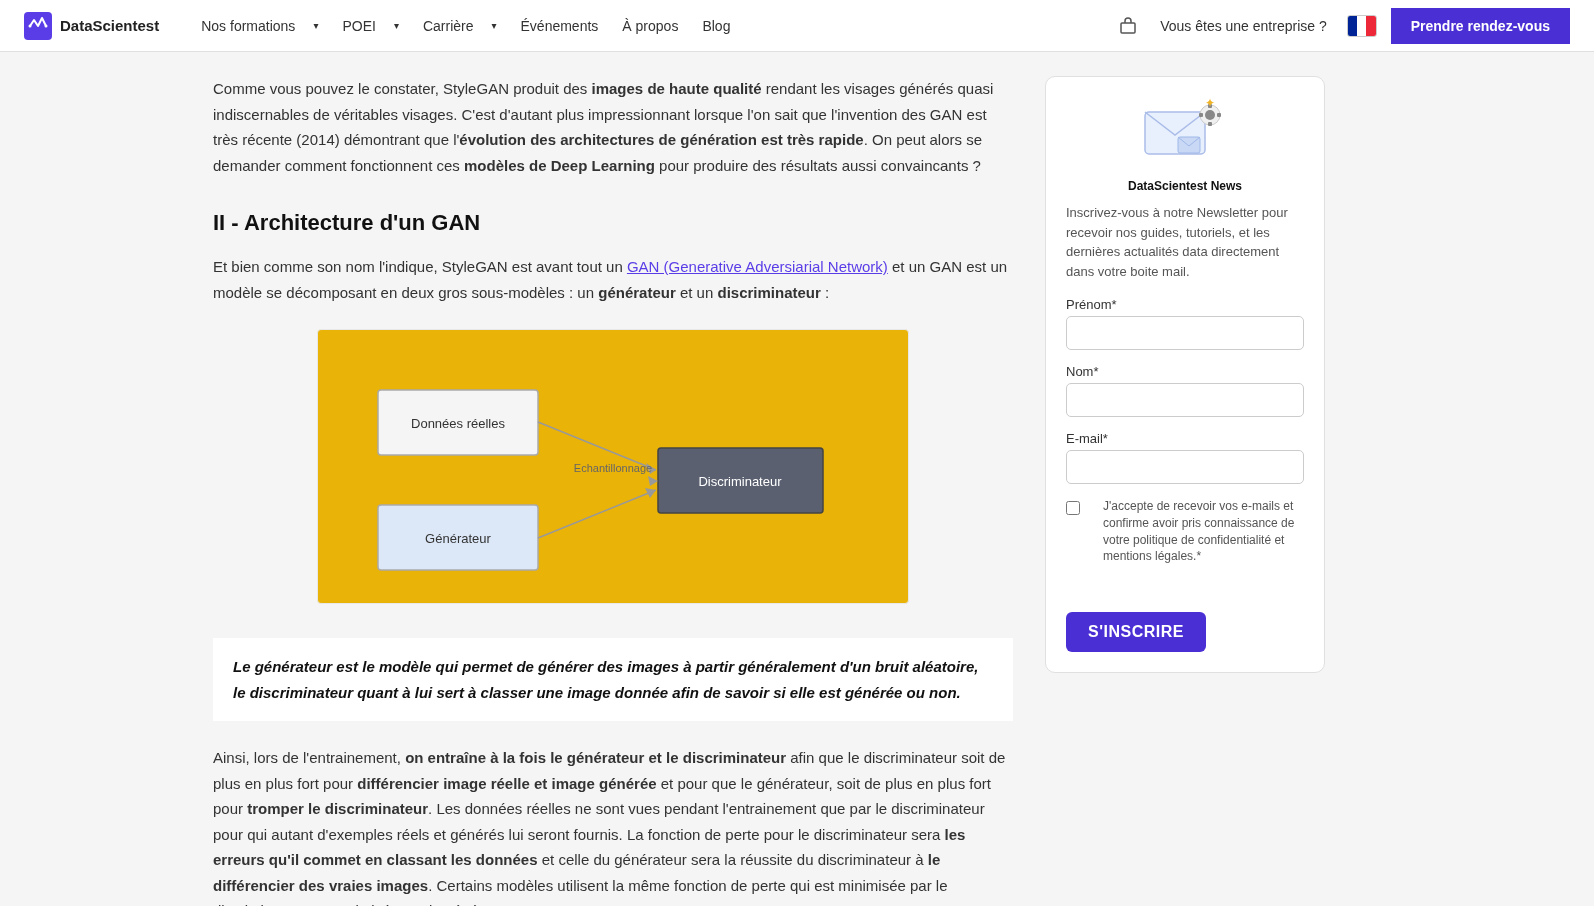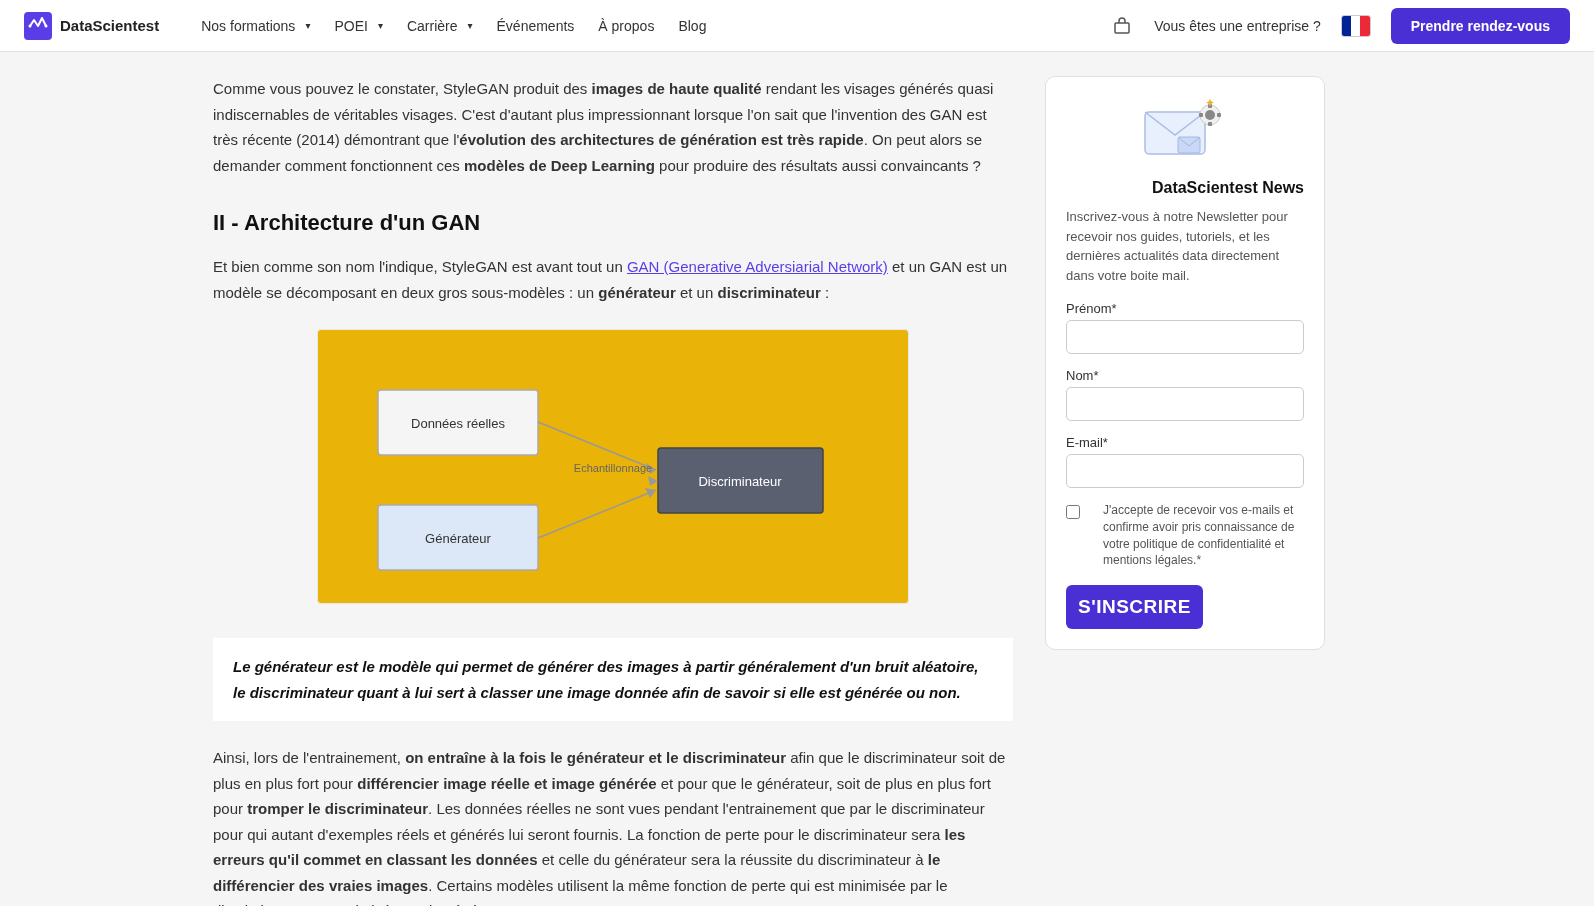--- a/index.html
+++ b/index.html
@@ -14,33 +14,33 @@
     }
     .navbar-logo {
       display: flex; align-items: center; gap: 8px; margin-right: 32px;
       font-weight: 700; font-size: 15px; color: #222; text-decoration: none;
     }
     .logo-icon { width: 28px; height: 28px; }
     .navbar-nav {
       display: flex; align-items: center; gap: 4px; flex: 1;
     }
     .nav-item {
-      display: flex; align-items: center; gap: 8px;
+      display: flex; align-items: center; gap: 16px;
       padding: 6px 10px; border-radius: 4px; cursor: pointer;
       font-size: 14px; color: #333; font-weight: 500;
       white-space: nowrap;
     }
     .nav-enterprise {
       display: flex; align-items: center; gap: 23px;
       font-size: 14px; color: #333; cursor: pointer; padding: 6px 10px;
     }
     .cta-btn {
       background: #4a2fd4; color: #fff; border: none;
-      padding: 10px 20px; border-radius: 6px; font-size: 14px;
-      font-weight: 600; cursor: pointer; white-space: nowrap; margin-left: 20px;
+      padding: 10px 20px; border-radius: 0; font-size: 14px;
+      font-weight: 600; cursor: pointer; white-space: nowrap; margin-left: 14px;
     }
 
     
     .page-wrapper {
       margin-top: 52px; display: flex; max-width: 1200px;
       margin-left: auto; margin-right: auto; padding: 0 16px;
       gap: 32px;
     }
 
     
@@ -93,22 +93,22 @@
     }
     .newsletter-card {
       background: #fff; border-radius: 10px;
       border: 1px solid #e0e0e0; padding: 20px;
       position: sticky; top: 68px;
     }
     .newsletter-icon-wrapper {
       display: flex; justify-content: center; margin-bottom: 12px;
     }
     .newsletter-title {
-      font-size: 16px; font-weight: 700; color: #111;
-      margin-bottom: 10px; text-align: right;
+      font-size: 12px; font-weight: 700; color: #111;
+      margin-bottom: 10px; text-align: center;
     }
     .newsletter-desc {
       font-size: 13px; color: #555; line-height: 1.5; margin-bottom: 16px;
     }
     .form-group { margin-bottom: 14px; }
     .form-label {
       font-size: 13px; color: #333; margin-bottom: 4px; display: block;
     }
     .form-input {
       width: 100%; border: 1.5px solid #ccc; border-radius: 5px;
@@ -116,22 +116,22 @@
     }
     .checkbox-row {
       display: flex; align-items: flex-start; gap: 23px; margin-bottom: 16px;
     }
     .checkbox-row input[type="checkbox"] {
       margin-top: 3px; flex-shrink: 0; width: 14px; height: 14px;
     }
     .checkbox-label { font-size: 12px; color: #555; line-height: 1.4; }
     .subscribe-btn {
       background: #4a2fd4; color: #fff; border: none;
-      padding: 11px 12px; border-radius: 6px; font-size: 19px;
-      font-weight: 700; cursor: pointer; letter-spacing: 0.5px;
+      padding: 11px 22px; border-radius: 6px; font-size: 16px;
+      font-weight: 700; cursor: pointer; letter-spacing: 0.5px; margin-top: 31px;
     }
 
     .chevron { font-size: 10px; margin-left: 2px; }
   </style>
 </head>
 <body>
 
 <nav class="navbar">
   <a class="navbar-logo" href="#">
     <svg class="logo-icon" viewBox="0 0 28 28" fill="none" xmlns="http://www.w3.org/2000/svg">

